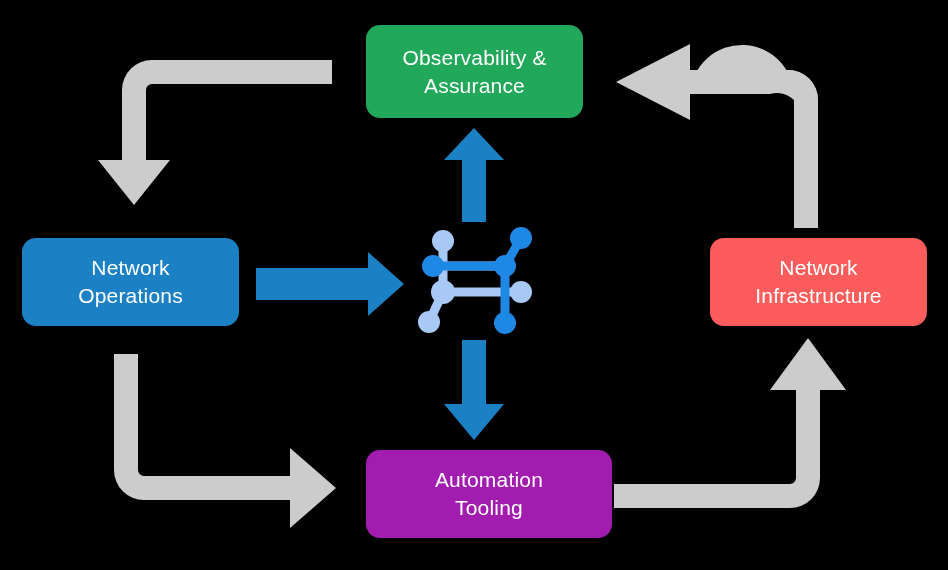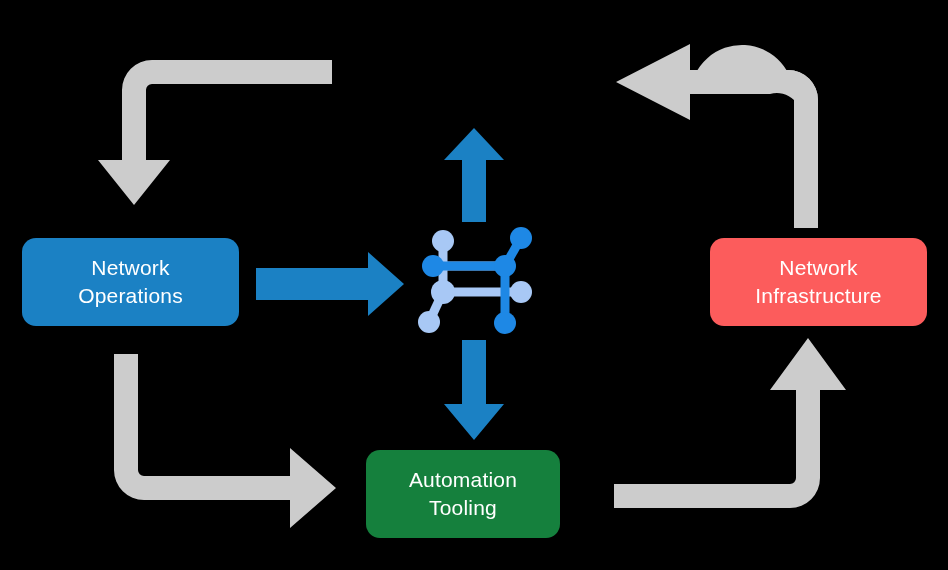--- a/index.html
+++ b/index.html
@@ -97,29 +97,33 @@
       <circle cx="521" cy="292" r="11" fill="#A8C8F5"></circle>
 
       <circle cx="433" cy="266" r="11" fill="#1E88E5"></circle>
       <circle cx="505" cy="266" r="11" fill="#1E88E5"></circle>
       <circle cx="521" cy="238" r="11" fill="#1E88E5"></circle>
       <circle cx="505" cy="323" r="11" fill="#1E88E5"></circle>
     </g>
 
   </svg>
 
+  <div class="node-box" id="box-observability" style="left: 366px; top: 25px; width: 217px; height: 93px; background: rgb(34, 168, 90);">
+    <span class="node-label">Observability &amp;
+Assurance</span>
+  </div>
 
   <div class="node-box" id="box-network-operations" style="left: 22px; top: 238px; width: 217px; height: 88px; background: rgb(27, 129, 196);">
     <span class="node-label">Network
 Operations</span>
   </div>
 
   <div class="node-box" id="box-network-infrastructure" style="left: 710px; top: 238px; width: 217px; height: 88px; background: rgb(252, 92, 92);">
     <span class="node-label">Network
 Infrastructure</span>
   </div>
 
-  <div class="node-box" id="box-automation-tooling" style="left: 366px; top: 450px; width: 194px; height: 88px; background: #15803d;">
+  <div class="node-box" id="box-automation-tooling" style="left: 366px; top: 450px; width: 246px; height: 88px; background: #a21caf;">
     <span class="node-label">Automation
 Tooling</span>
   </div>
 
 </div>
 
 </body></html>

